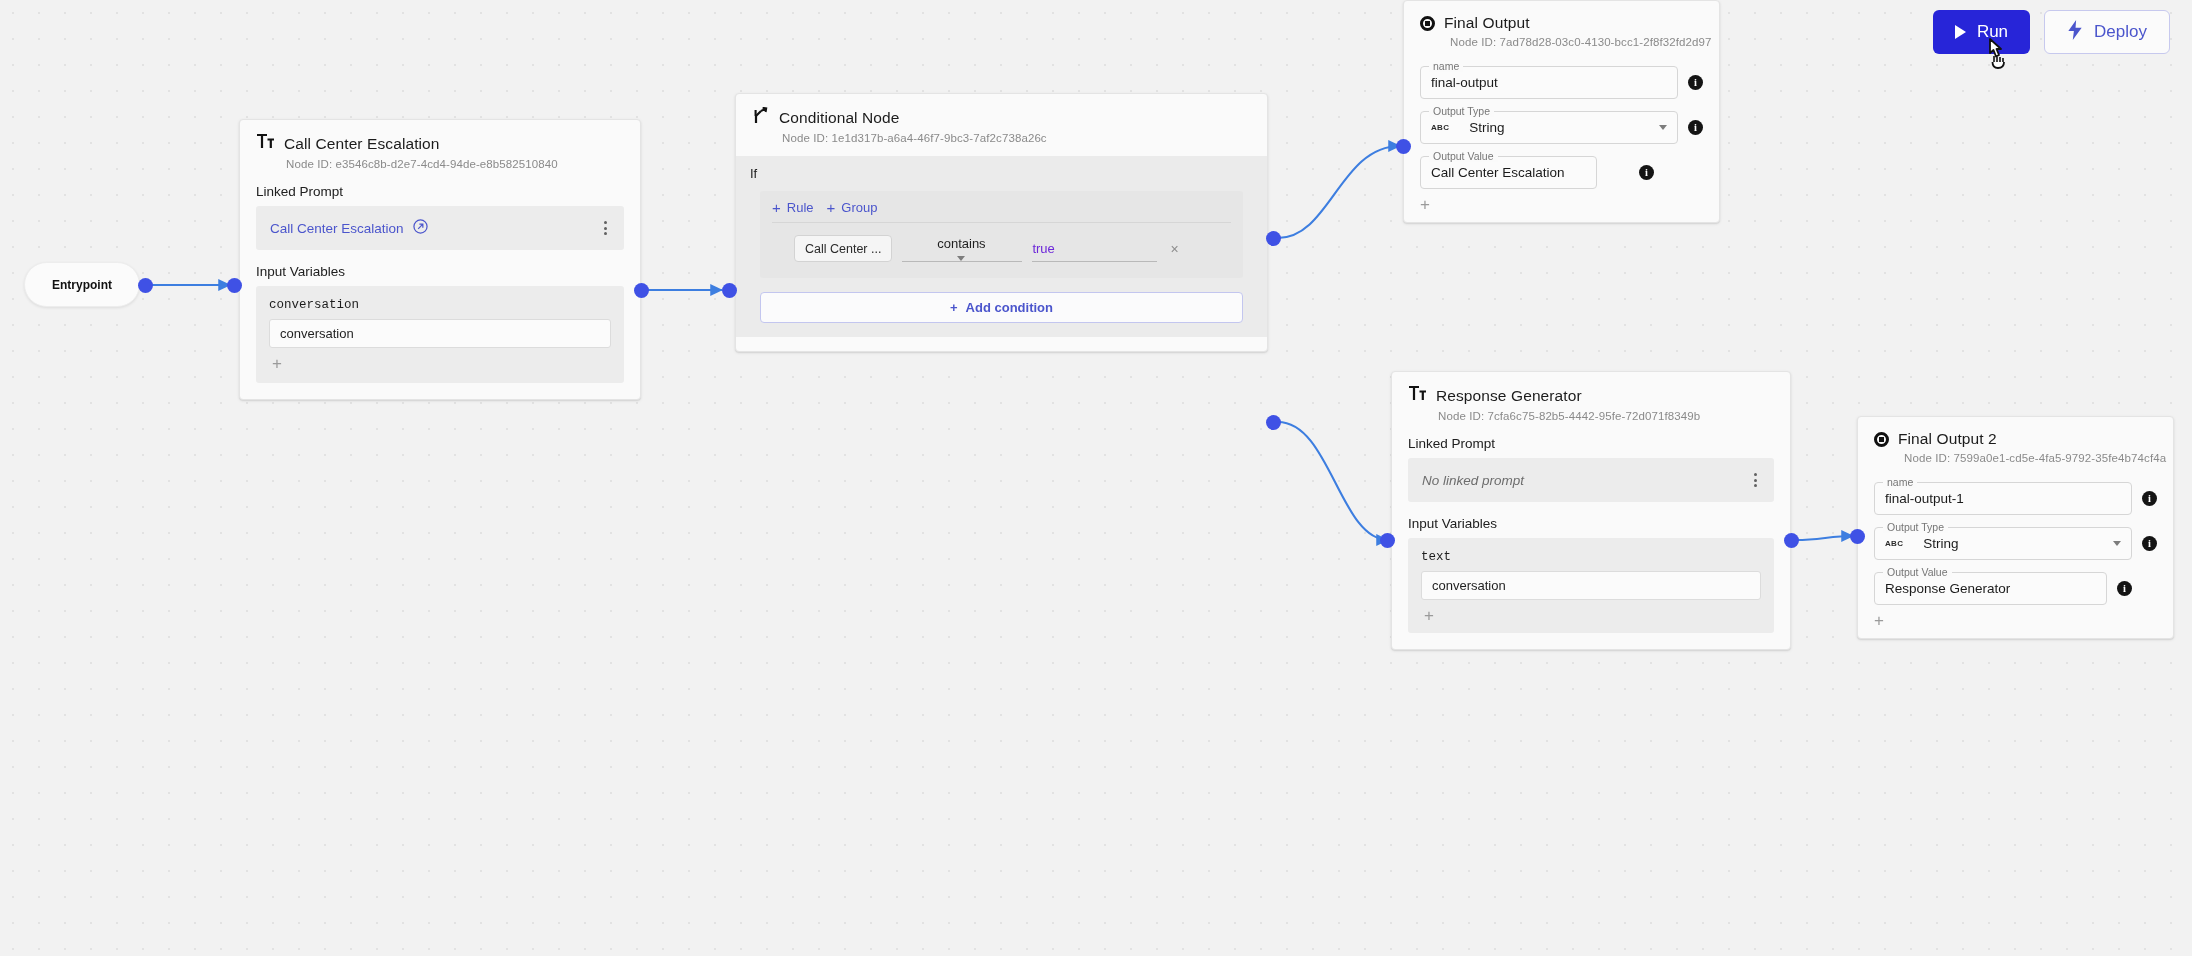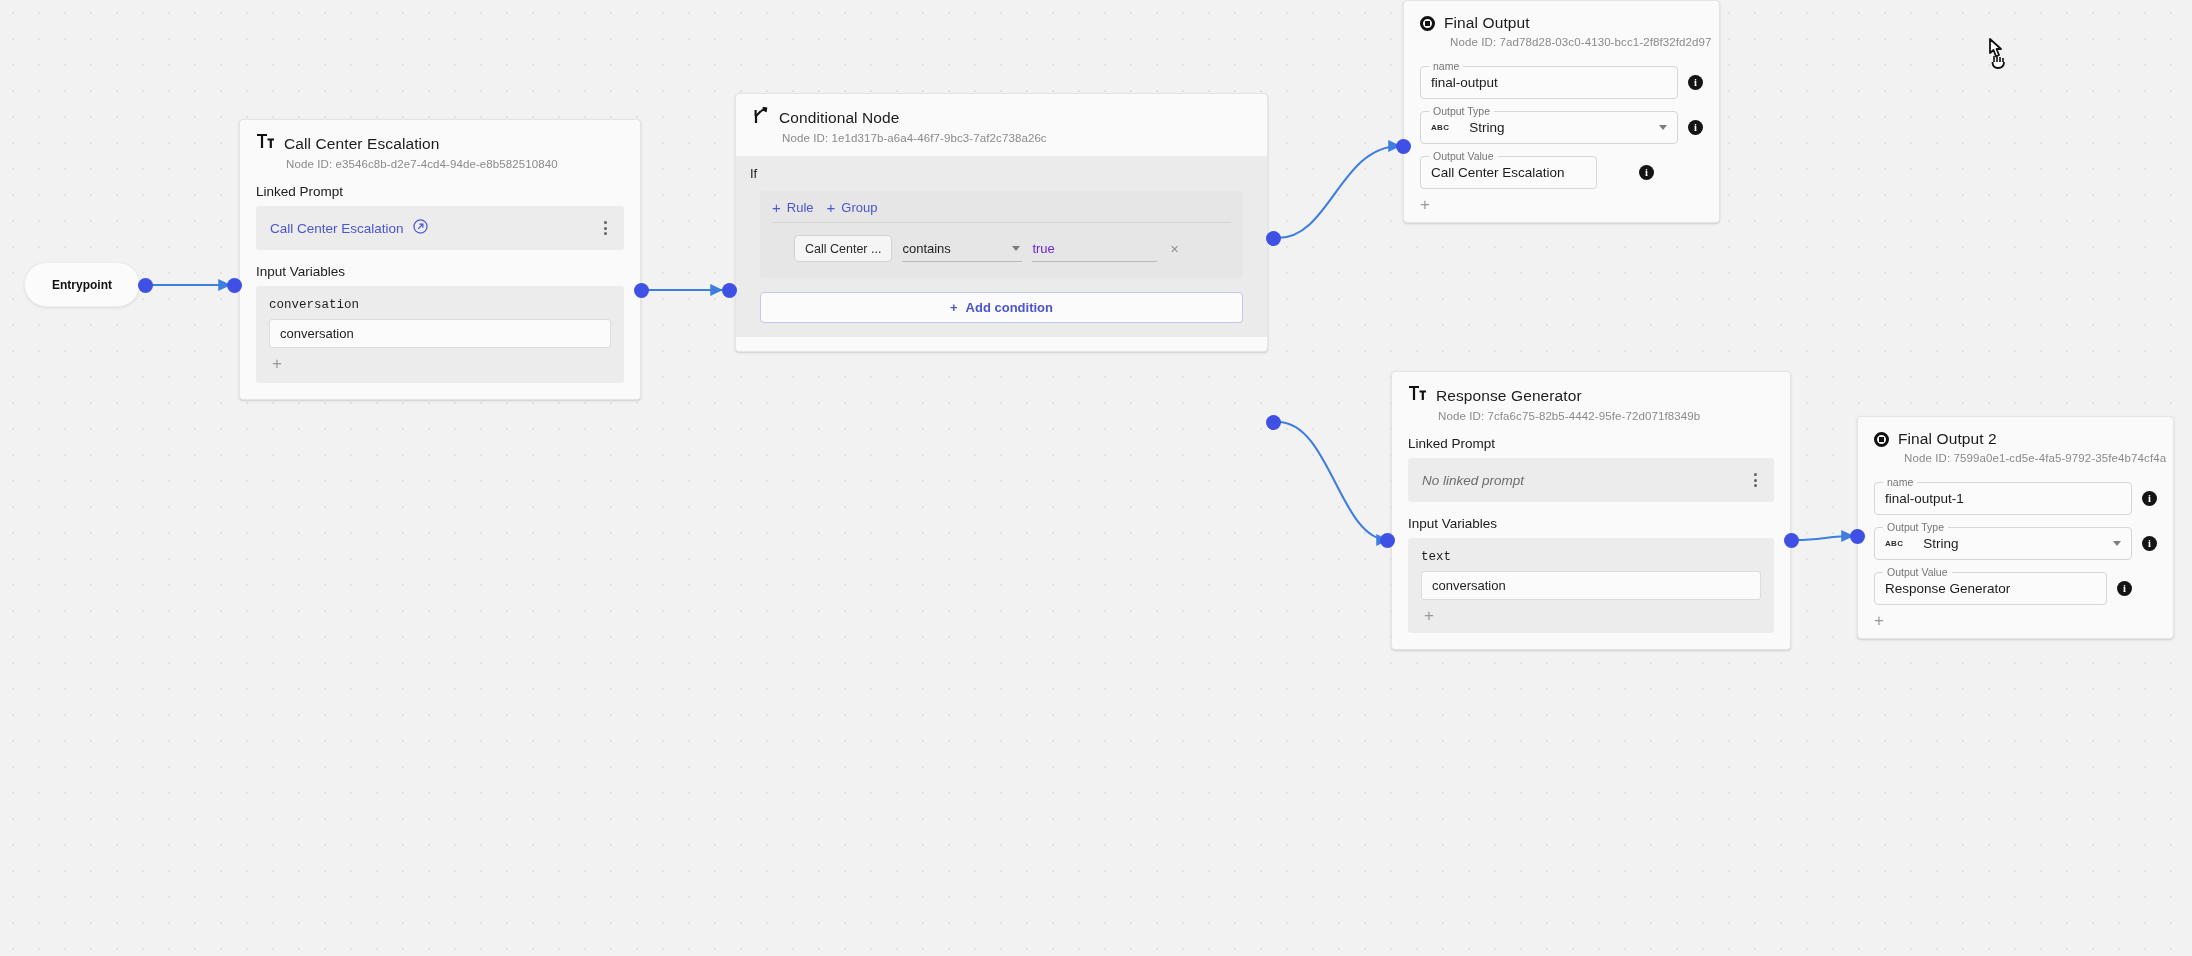--- a/index.html
+++ b/index.html
@@ -124,21 +124,21 @@
   .rule-divider { height: 1px; background: #d6d6d6; margin: 0 0 12px 0; }
   .rule-line { display: flex; align-items: center; gap: 10px; padding: 0 2px 6px 22px; }
   .chip {
     background: #f5f5f5; border: 1px solid #d3d3d3; border-radius: 4px;
     height: 27px; display: flex; align-items: center; padding: 0 10px;
     font-size: 12.5px; color: #2a2a2a; min-width: 92px;
   }
   .underline-sel {
     border-bottom: 1px solid #b9b9b9;
     height: 26px; display: flex; align-items: center; justify-content: space-between;
-    font-size: 13px; color: #1f1f1f; min-width: 96px; padding-right: 2px;
+    font-size: 13px; color: #1f1f1f; min-width: 96px; padding-right: 2px; flex-direction: column;
   }
   .caret { width: 0; height: 0; border-left: 4.5px solid transparent; border-right: 4.5px solid transparent; border-top: 5px solid #7d7d7d; }
   .underline-input {
     border-bottom: 1px solid #b9b9b9;
     height: 26px; display: flex; align-items: center;
     font-size: 13px; color: #6d28d9; width: 125px;
   }
   .rm { color: #8d8d8d; font-size: 14px; cursor: pointer; padding: 0 3px; }
   .add-cond {
     margin: 14px 10px 0 10px;
@@ -432,20 +432,34 @@
           <span class="of-legend">Output Value</span>
           <span>Response Generator</span>
         </div>
         <span class="info">i</span>
       </div>
       <div class="plus-row" style="padding-left:0;">+</div>
     </div>
   </div>
   <div class="handle" style="left:1850px; top:529px;"></div>
 
+  <div id="btnbar">
+    <div class="btn btn-run">
+      <span class="tri"></span>
+      <span>Run</span>
+    </div>
+    <div class="btn btn-deploy">
+      <span>
+        <svg width="16" height="20" viewBox="0 0 14 18">
+            <path d="M8,0 L1,10 H6 L5,18 L13,7 H7.5 Z" fill="#4b55cc"></path>
+          </svg>
+      </span>
+      <span>Deploy</span>
+    </div>
+  </div>
 
   <div id="cursor">
     <svg width="30" height="34" viewBox="0 0 30 34">
       <path d="M8,3 L8,17 L11.5,14 L14,20.5 L17,19 L14.5,13 L19,13 Z" fill="#fff" stroke="#111" stroke-width="1.8" stroke-linejoin="round"></path>
       <path d="M12,20 L12,27 M15,20.5 L15,27 M18,21 L18,27 M21,22 L21,27" stroke="#111" stroke-width="1.6"></path>
       <path d="M10.5,26 C10.5,30 13,32 16,32 C19.5,32 22,30 22,26" fill="#fff" stroke="#111" stroke-width="1.8"></path>
     </svg>
   </div>
 
 </div>

